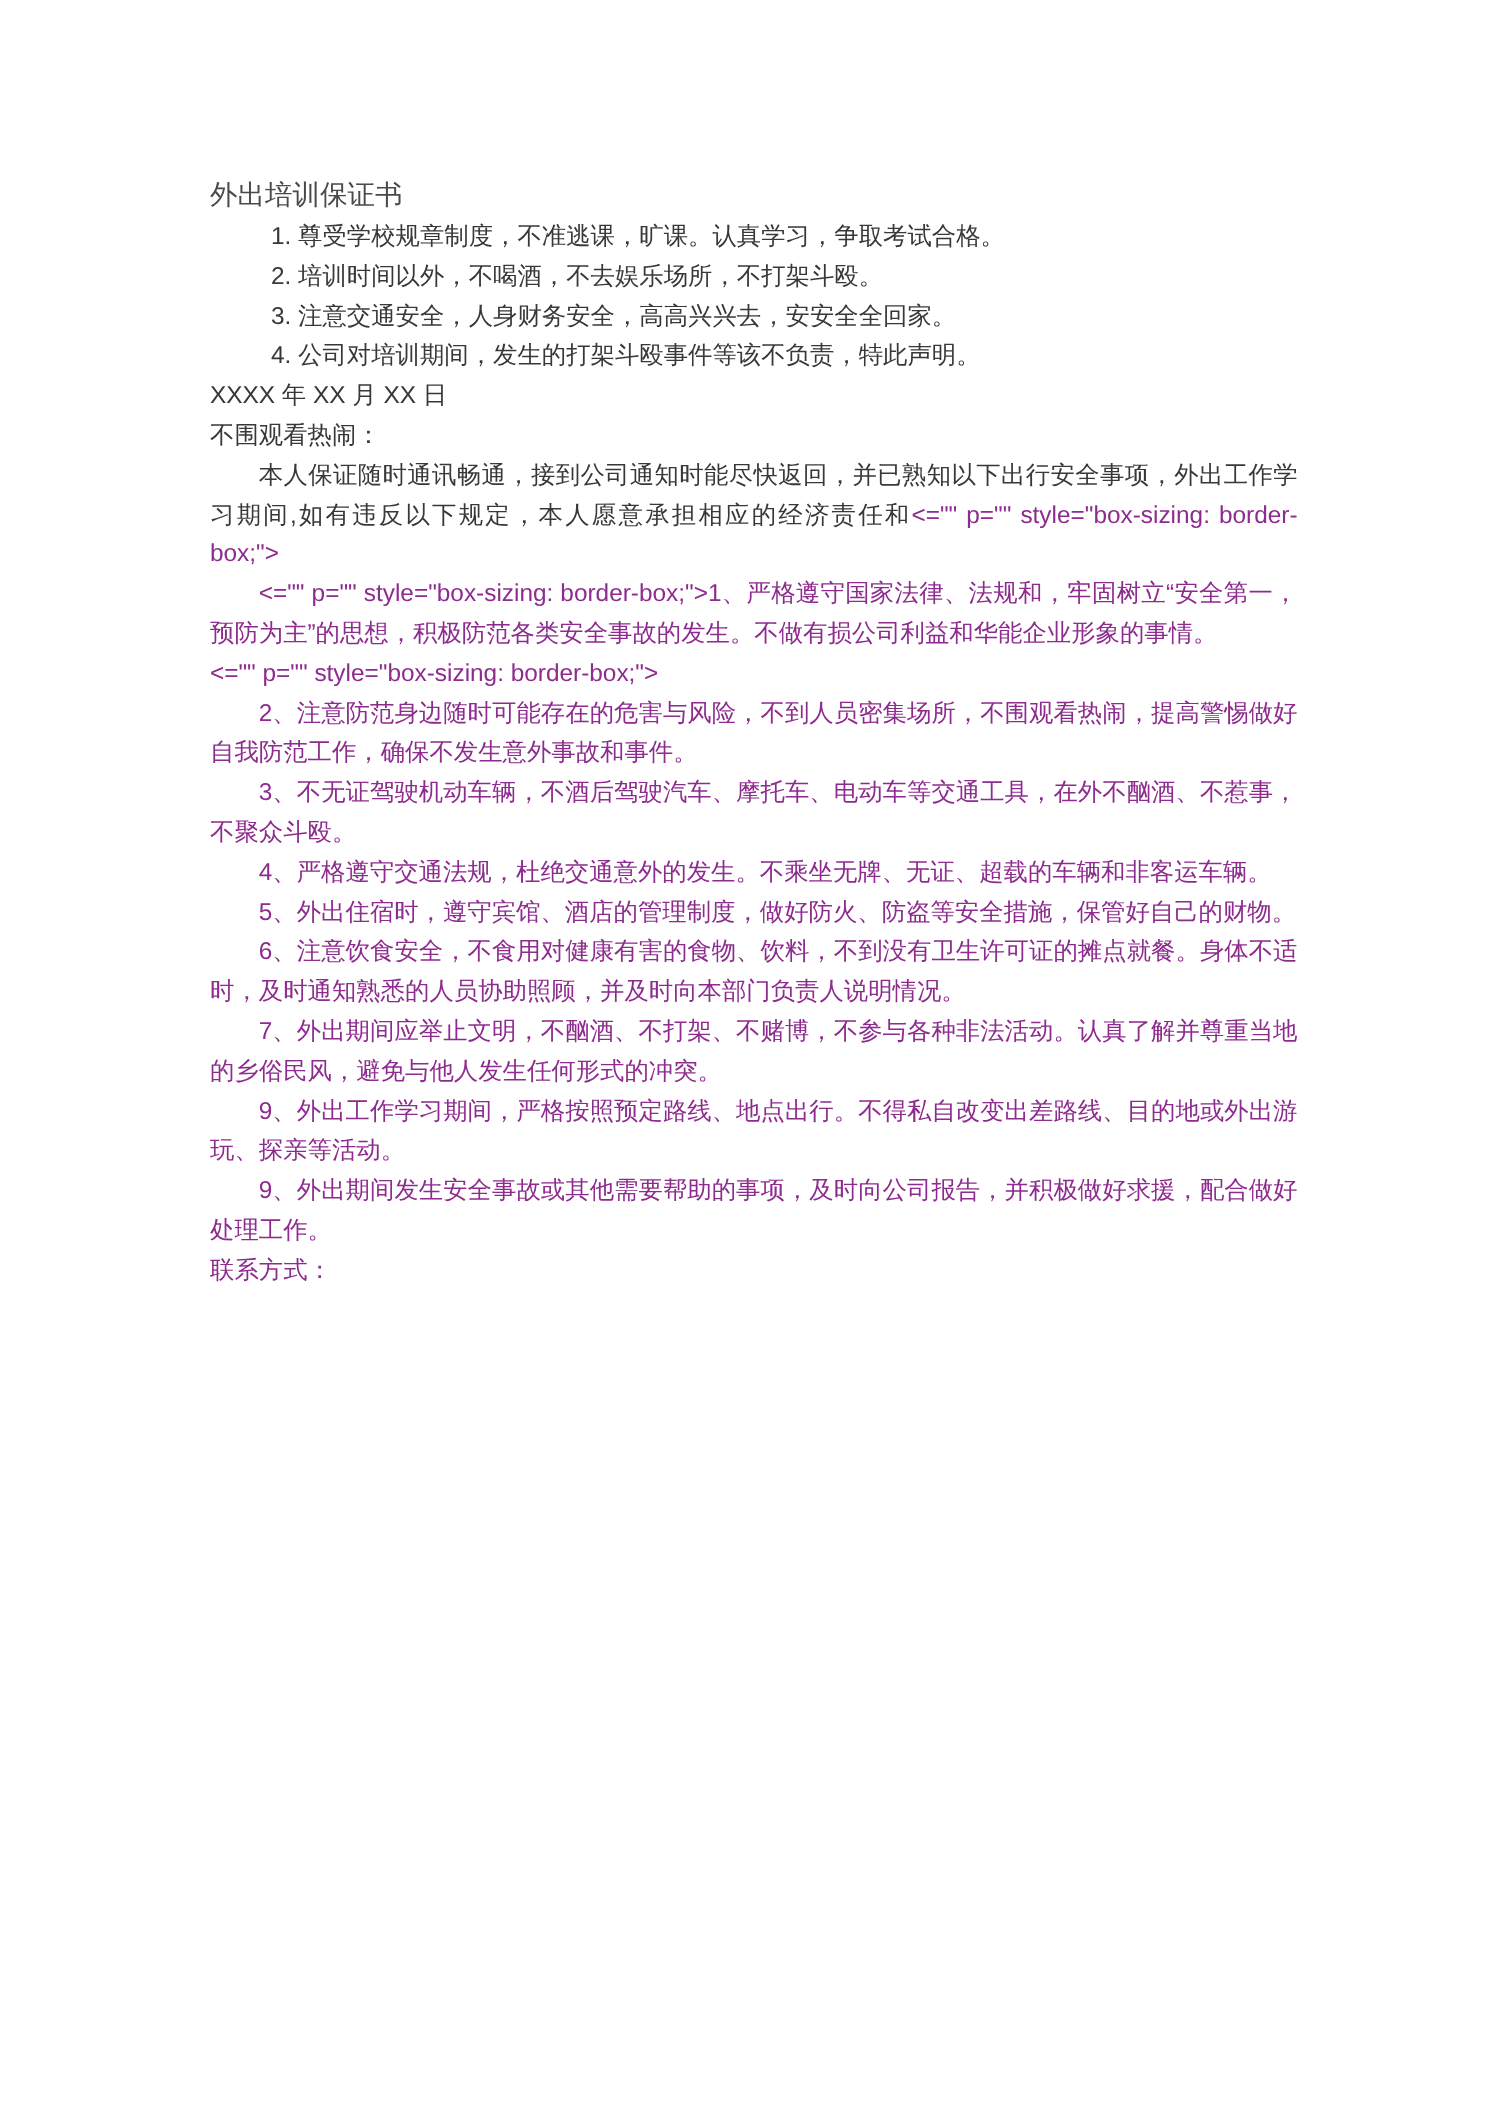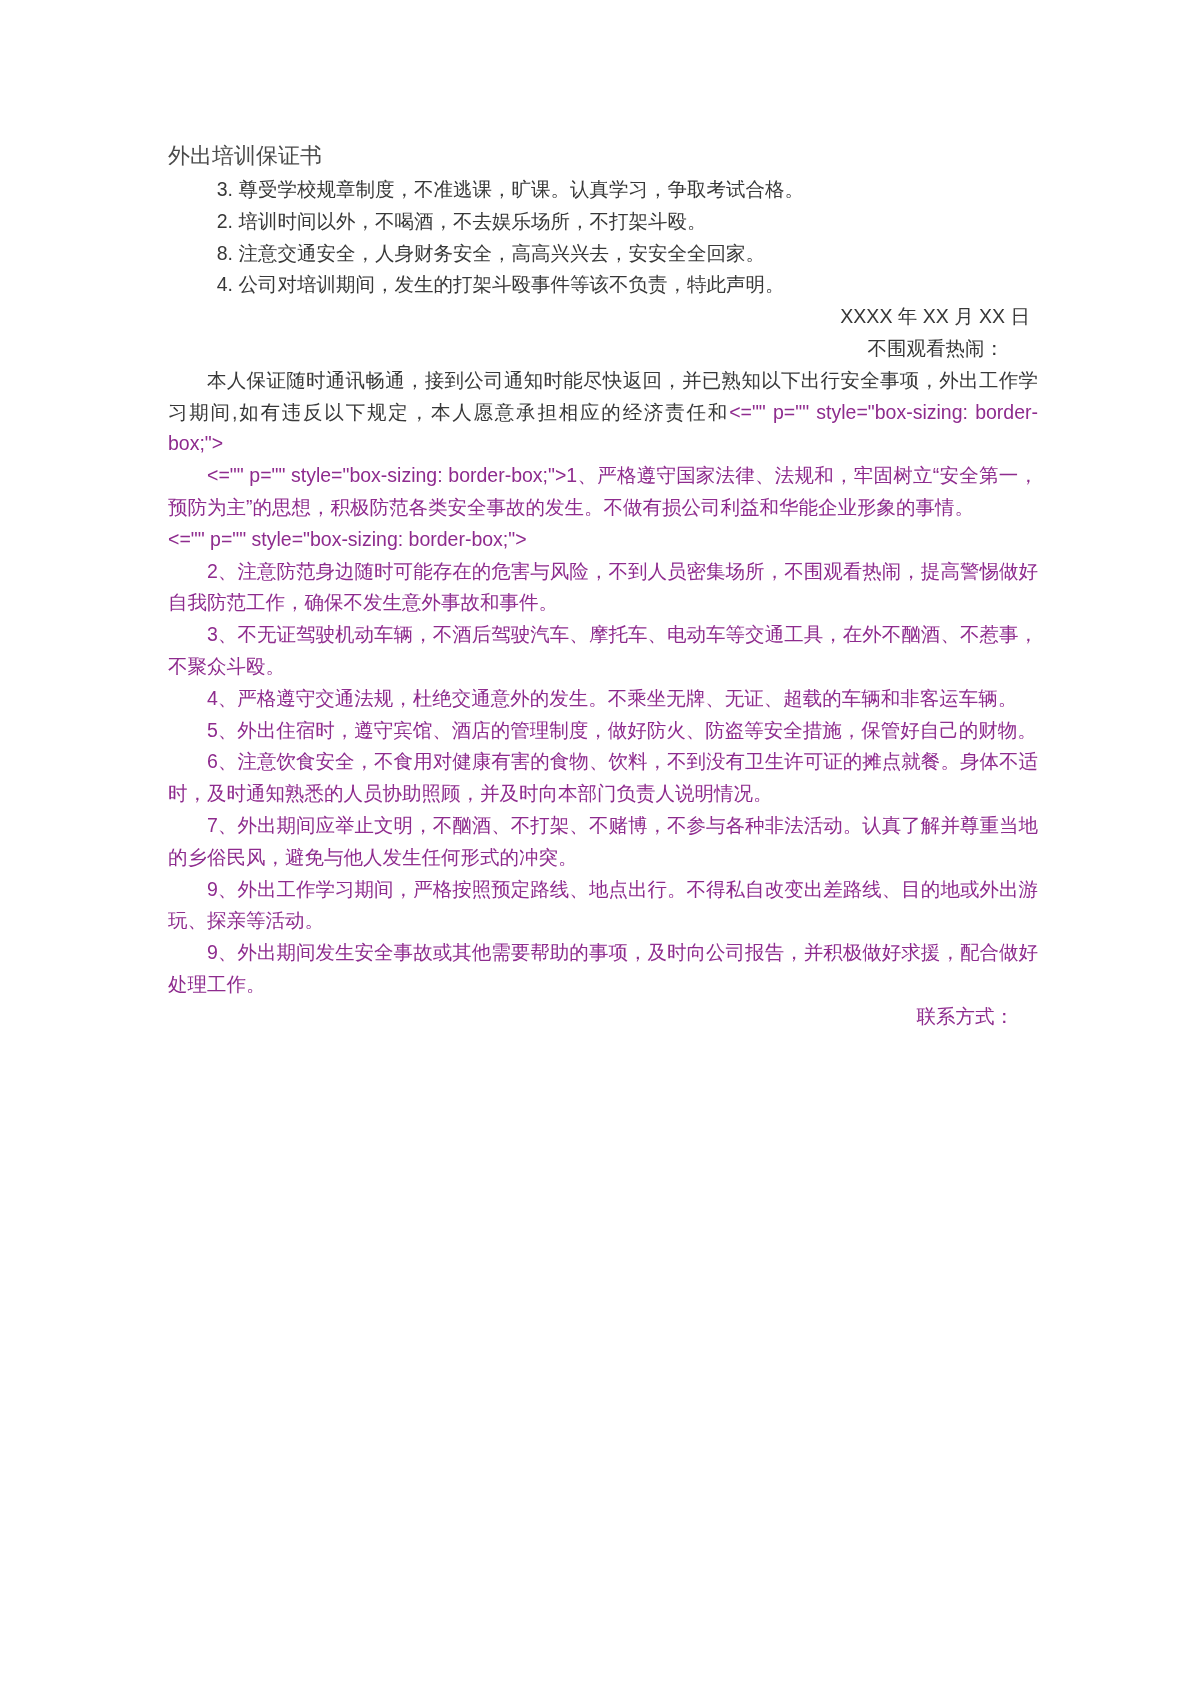--- a/index.html
+++ b/index.html
@@ -30,37 +30,37 @@
     margin: 0;
     font-size: 19.5px;
     line-height: 31.8px;
     text-align: justify;
     word-break: break-word;
   }
   .ink    { color: #383838; }
   .accent { color: #8e2b8e; }
   .indent    { text-indent: 2em; }
   .indent-lg { text-indent: 2.5em; }
-  .right { text-align: right; }
+  .right { text-align: left; }
   .date      { padding-right: 8px; }
   .sig       { padding-right: 34px; }
   .guarantor { padding-right: 30px; }
   .contact   { padding-right: 24px; }
 </style>
 </head>
 <body>
 
 <div class="page">
   <div class="content">
 
     <h1 class="doc-title">外出培训保证书</h1>
 
-    <p class="ink indent-lg">3. 尊受学校规章制度，不准逃课，旷课。认真学习，争取考试合格。</p>
+    <p class="ink indent-lg">1. 尊受学校规章制度，不准逃课，旷课。认真学习，争取考试合格。</p>
     <p class="ink indent-lg">2. 培训时间以外，不喝酒，不去娱乐场所，不打架斗殴。</p>
-    <p class="ink indent-lg">8. 注意交通安全，人身财务安全，高高兴兴去，安安全全回家。</p>
+    <p class="ink indent-lg">3. 注意交通安全，人身财务安全，高高兴兴去，安安全全回家。</p>
     <p class="ink indent-lg">4. 公司对培训期间，发生的打架斗殴事件等该不负责，特此声明。</p>
 
     <p class="ink right date">XXXX 年 XX 月 XX 日</p>
     <p class="ink right sig">不围观看热闹：</p>
 
 
     <p class="ink indent"><span>本人保证随时通讯畅通，接到公司通知时能尽快返回，并已熟知以下出行安全事项，外出工作学习期间,如有违反以下规定，本人愿意承担相应的经济责任和</span><span class="accent">&lt;="" p="" style="box-sizing: border-box;"&gt;</span></p>
 
     <p class="accent indent"><span>&lt;="" p="" style="box-sizing: border-box;"&gt;</span><span>1、严格遵守国家法律、法规和，牢固树立“安全第一，预防为主”的思想，积极防范各类安全事故的发生。不做有损公司利益和华能企业形象的事情。</span></p>
 

